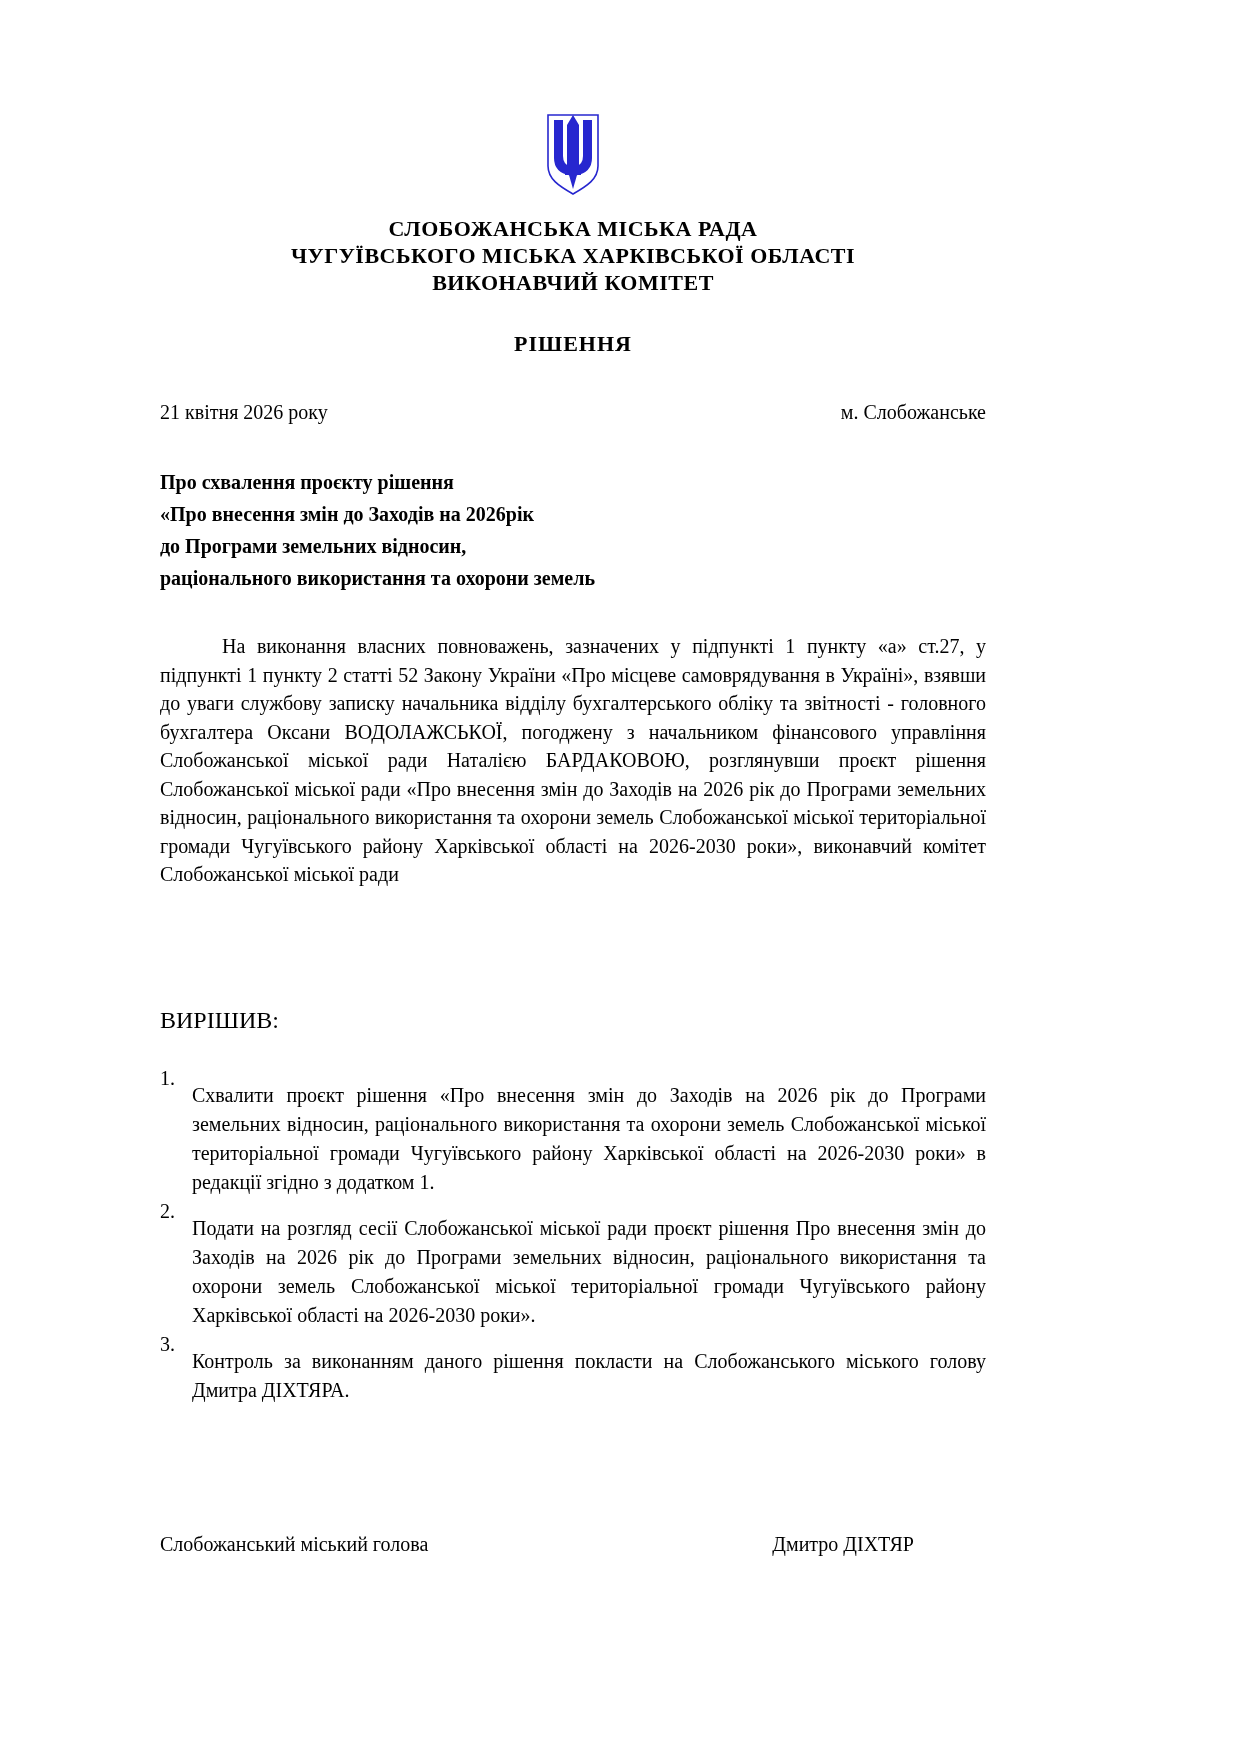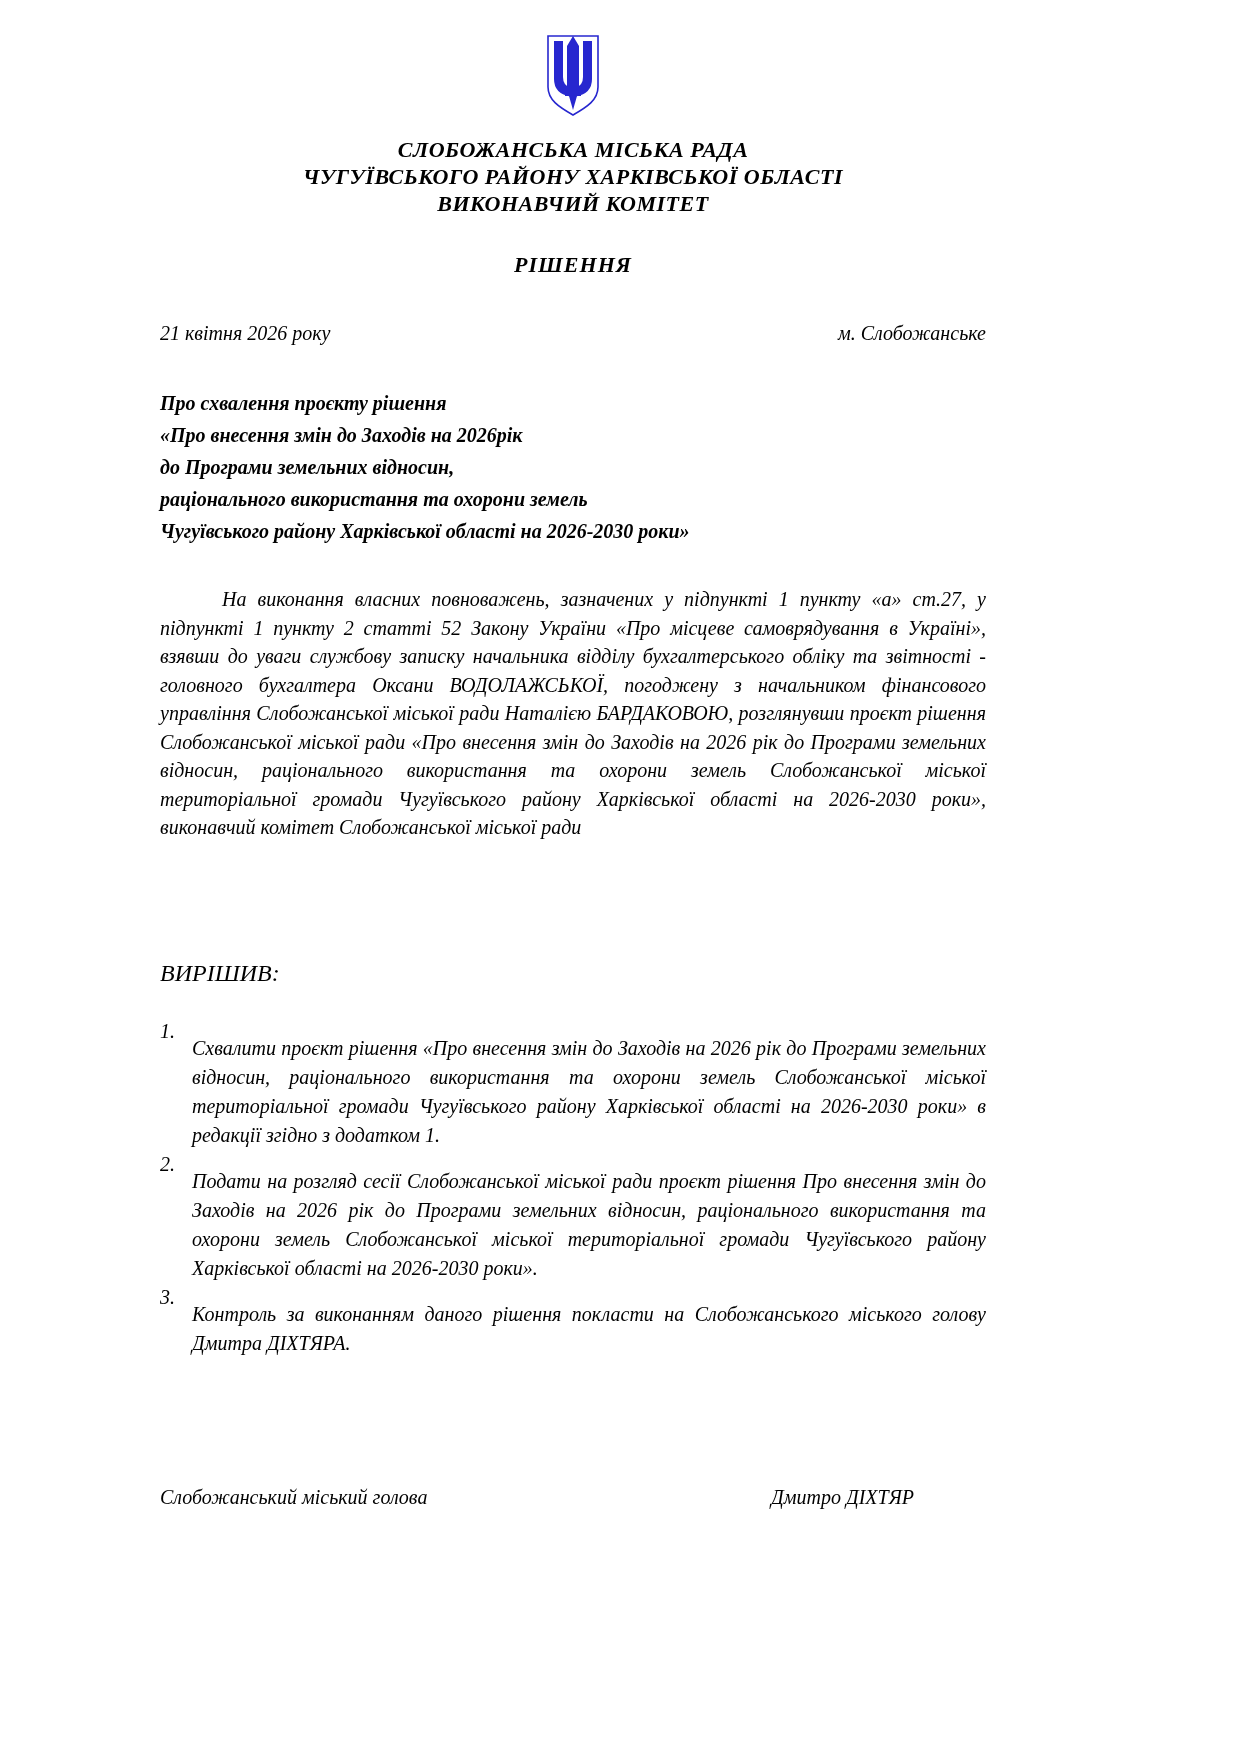--- a/index.html
+++ b/index.html
@@ -7,22 +7,21 @@
     width: 1240px;
     min-height: 1754px;
     background: #ffffff;
     color: #000000;
     font-family: "Liberation Serif", "DejaVu Serif", serif;
   }
   .page {
     box-sizing: border-box;
     width: 1064px;
     min-height: 1754px;
-    padding: 32px 78px 60px 160px; 
-    font-style: italic;
+    padding: 111px 78px 60px 160px; 
   }
   
   .letterhead { text-align: center; }
   .emblem {
     color: #2727CF;
     display: inline-block;
     width: 64px; height: 94px;
     margin-bottom: 6px;
   }
   .emblem svg { width: 100%; height: 100%; display: block; }
@@ -108,38 +107,37 @@
 
         <path d="M51 8 h-9 v36 q0 8 -7 10.5 v9 q16 -3 16 -17.5 z" fill="currentColor"></path>
 
         <path d="M32 3 L38 13 V56 L32 77 L26 56 V13 Z" fill="currentColor"></path>
 
         <path d="M24 58 H40 V63 H24 Z" fill="currentColor"></path>
       </svg>
     </span>
     <div class="org-name">
       <div>СЛОБОЖАНСЬКА МІСЬКА  РАДА</div>
-      <div>ЧУГУЇВСЬКОГО РАЙОНУ ХАРКІВСЬКОЇ  ОБЛАСТІ</div>
+      <div>ЧУГУЇВСЬКОГО МІСЬКА ХАРКІВСЬКОЇ  ОБЛАСТІ</div>
       <div>ВИКОНАВЧИЙ КОМІТЕТ</div>
     </div>
   </div>
 
   <div class="doc-type">РІШЕННЯ</div>
 
   <div class="req-row">
     <span class="date">21 квітня 2026 року</span>
     <span class="place">м. Слобожанське</span>
   </div>
 
   <div class="subject">
     <div>Про схвалення проєкту рішення</div>
     <div>«Про внесення змін до Заходів на 2026рік</div>
     <div>до Програми земельних відносин,</div>
     <div>раціонального використання та охорони земель</div>
-    <div>Чугуївського району Харківської області на 2026-2030 роки»</div>
   </div>
 
   <div class="body-par">На виконання власних повноважень, зазначених  у підпункті 1 пункту «а» ст.27,  у підпункті 1 пункту 2 статті 52 Закону України «Про місцеве самоврядування в Україні», взявши до уваги службову записку начальника відділу бухгалтерського обліку та звітності - головного бухгалтера Оксани ВОДОЛАЖСЬКОЇ, погоджену з начальником фінансового управління Слобожанської міської ради Наталією БАРДАКОВОЮ, розглянувши проєкт рішення Слобожанської міської ради «Про внесення змін до Заходів на 2026 рік до Програми земельних відносин, раціонального використання та охорони земель Слобожанської міської територіальної громади Чугуївського району Харківської області на 2026-2030 роки», виконавчий комітет Слобожанської міської ради</div>
 
   <div class="resolved">ВИРІШИВ:</div>
 
   <div class="res-list">
     <div class="res-item">
       <span class="marker">1.</span>
       <span class="txt">Схвалити проєкт рішення «Про внесення змін до Заходів на 2026 рік до Програми земельних відносин, раціонального використання та охорони земель Слобожанської міської територіальної громади Чугуївського району Харківської області на 2026-2030 роки» в редакції згідно з додатком 1.</span>

